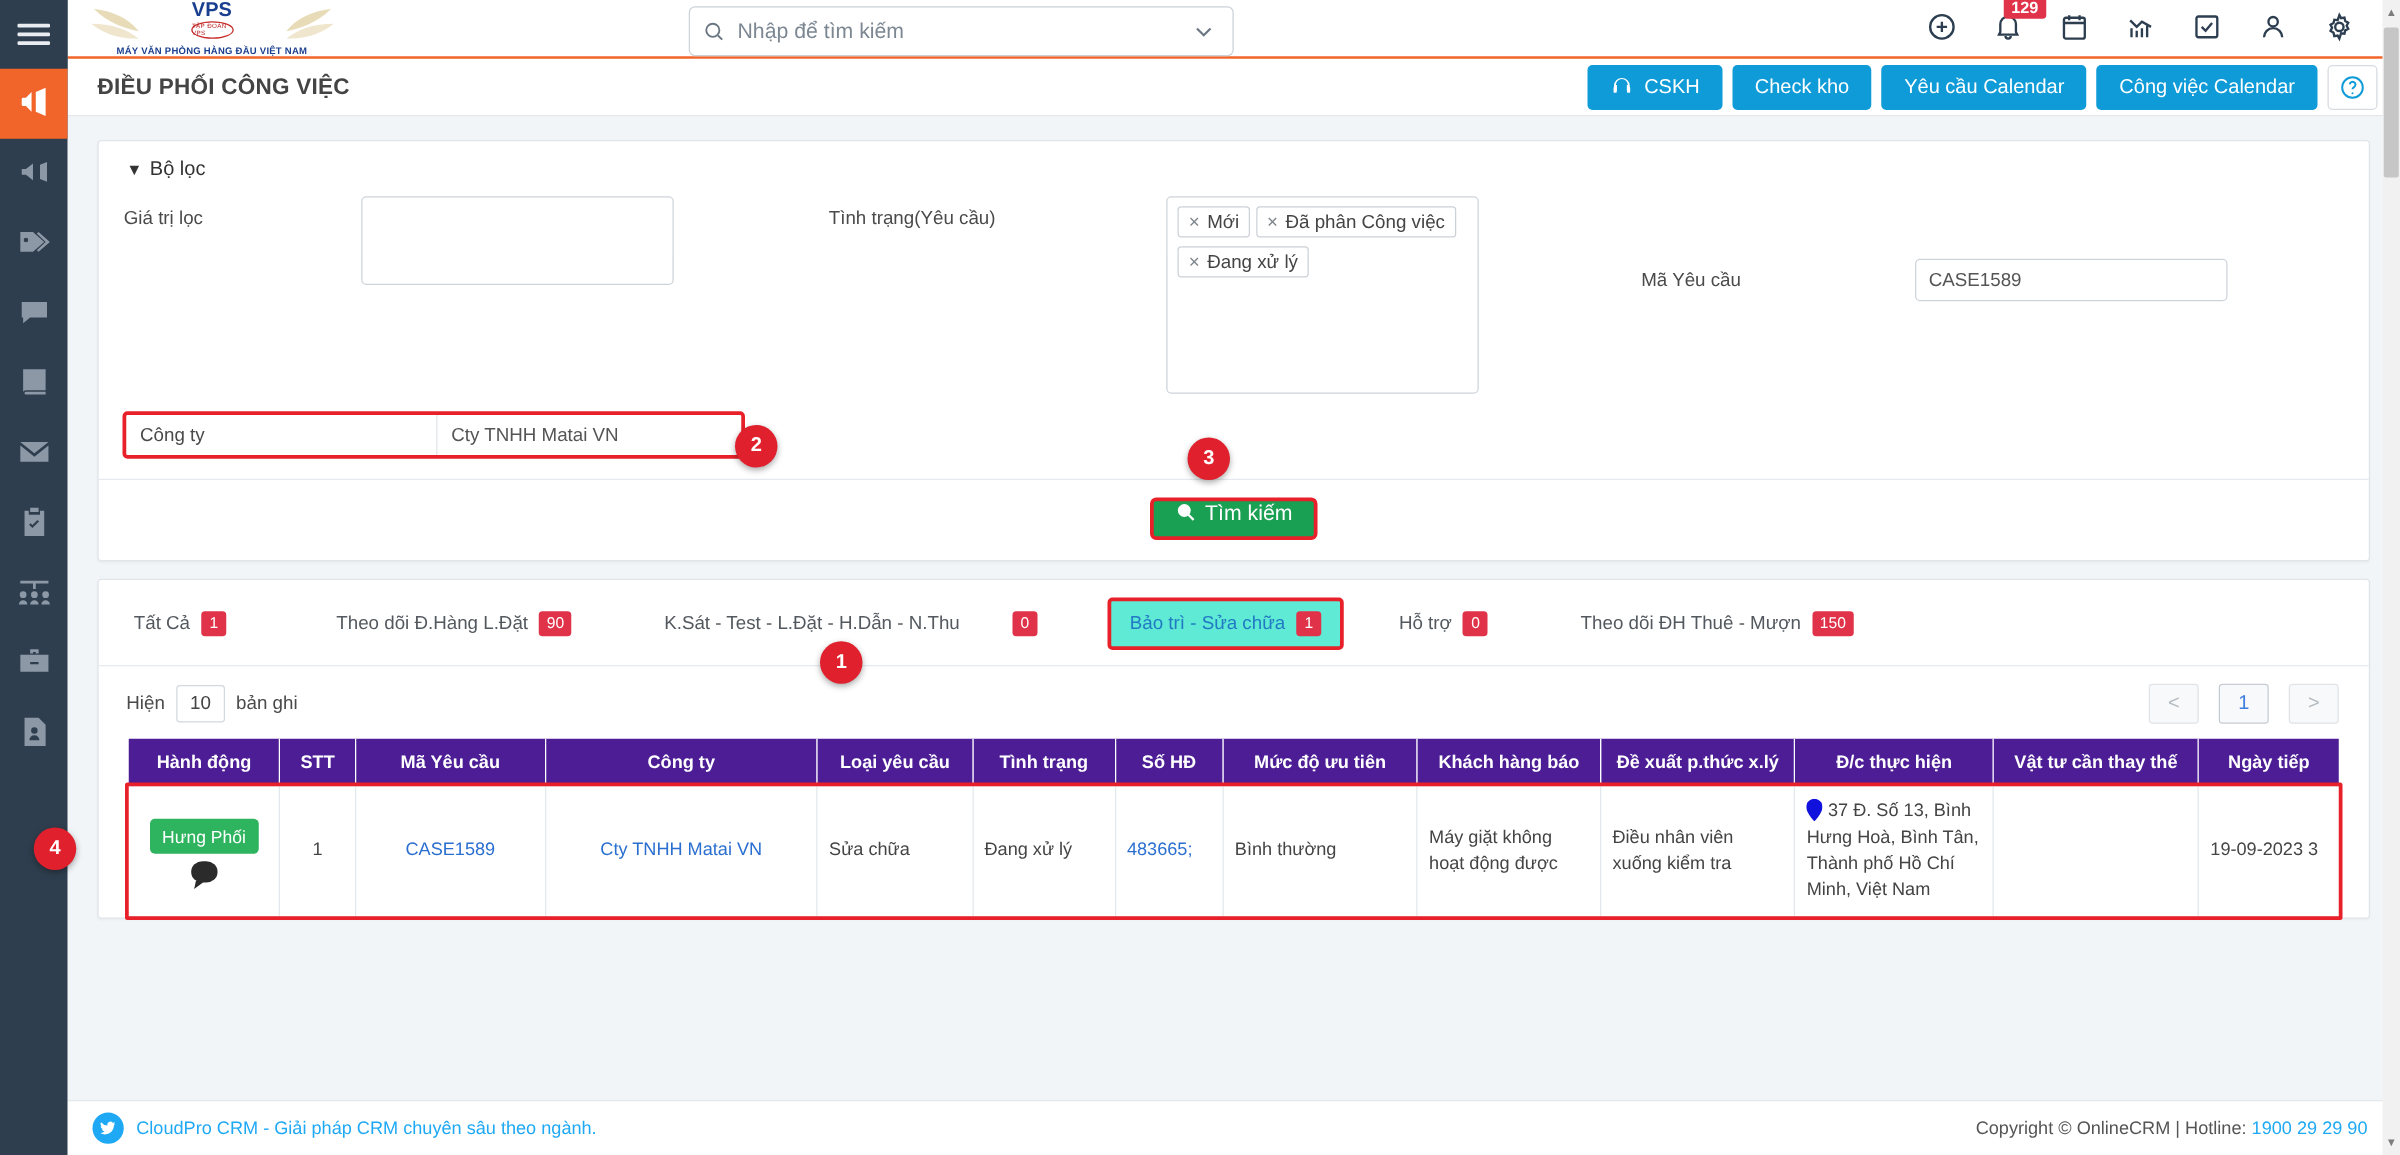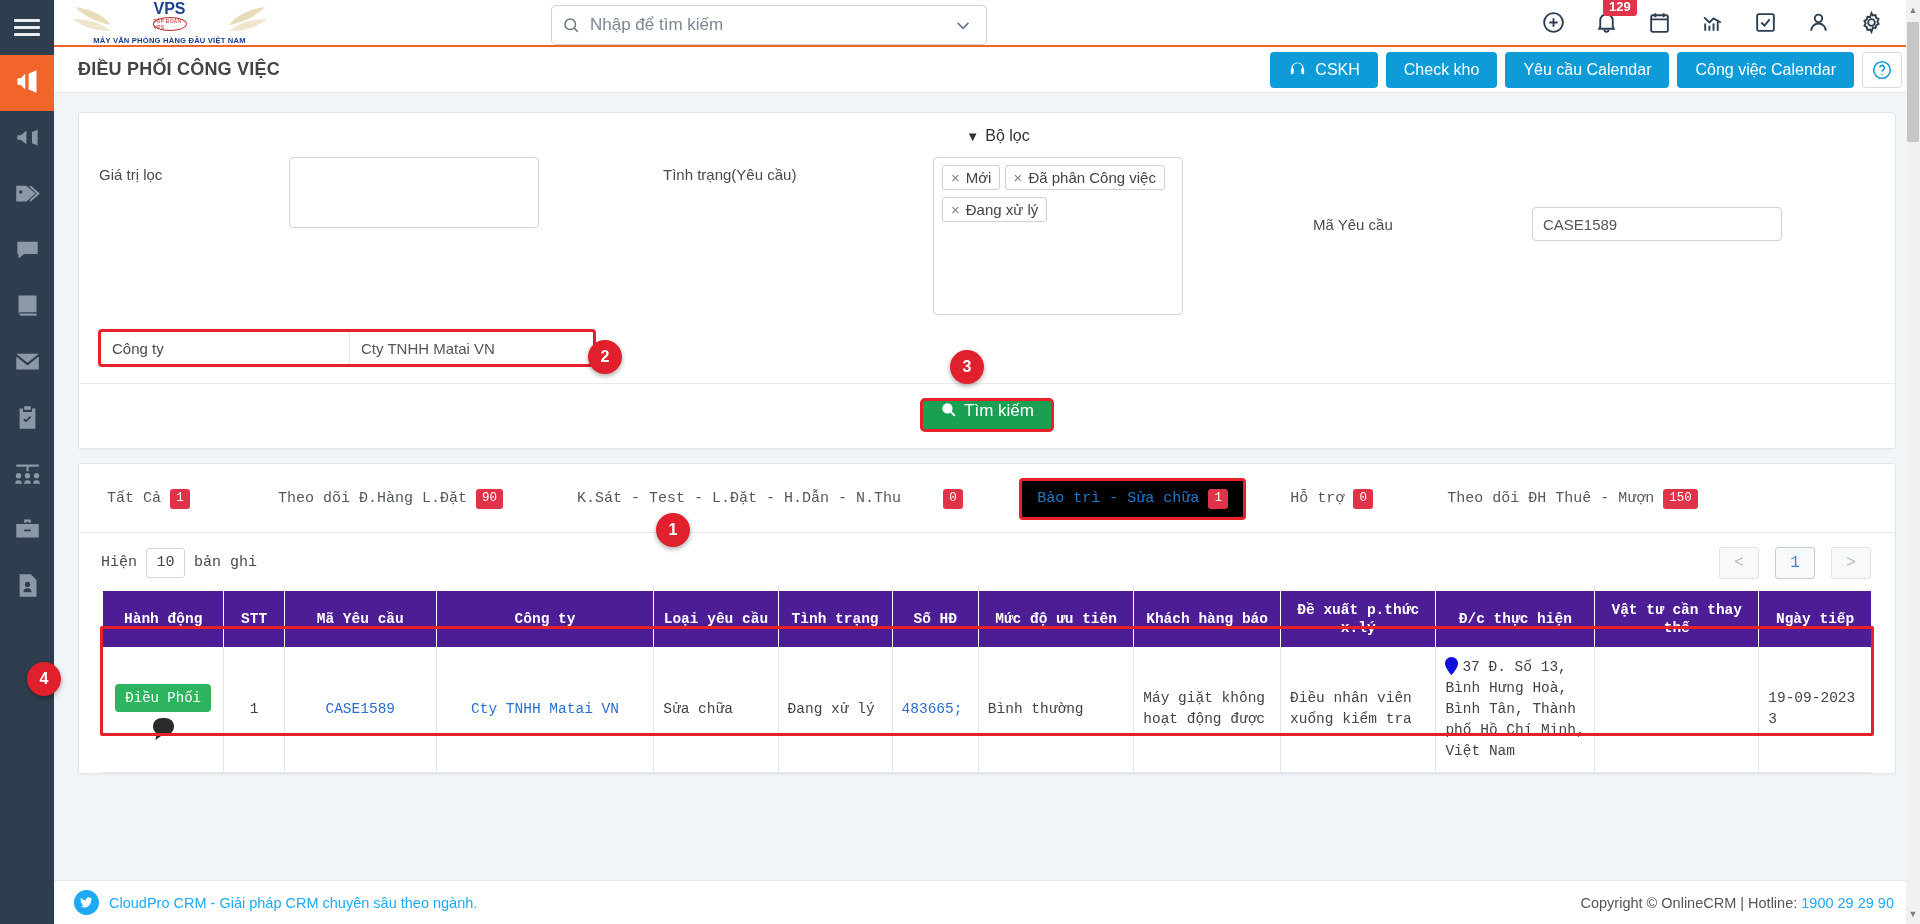--- a/index.html
+++ b/index.html
@@ -121,21 +121,21 @@
 
   .panel {
     margin:19px 24px 0 24px; background:#fff;
     border:1px solid #e0e5ea; border-radius:3px;
     box-shadow:0 1px 2px rgba(0,0,0,.04);
   }
 
   
   #filtercard { position:relative; padding:14px 0 0 0; }
   .filter-title {
-    font-size:16px; color:#333; padding:0 0 8px 22px; font-weight:normal;text-align:center;
+    font-size:16px; color:#333; padding:0 0 8px 22px; font-weight:normal;
   }
   .filter-title .caret { font-size:13px; margin-right:6px; }
 
   .frow { display:flex; align-items:flex-start; position:relative; }
   .fcell { display:flex; align-items:flex-start; }
   .flabel { font-size:15px; color:#4a4a4a; padding-top:9px; }
 
   .textarea-box {
     width:250px; height:71px; border:1px solid #ced4da; border-radius:4px;
     background:#fff;
@@ -181,33 +181,33 @@
   }
   .btn-search {
     background:#1aa053; color:#fff; border:3px solid #e8202a; border-radius:5px;
     height:34px; padding:0 17px; font-size:17px; cursor:pointer;
     display:flex; align-items:flex-start; gap:7px;
     font-family:"Liberation Sans", sans-serif;
   }
   .btn-search svg { width:17px; height:17px; fill:#fff; }
 
   
-  #tabcard { position:relative; margin-top:14px; padding:0;font-family:Liberation Mono, monospace; }
+  #tabcard { position:relative; margin-top:14px; padding:0; }
   .tabs { display:flex; align-items:center; padding:14px 0 12px 0; position:relative; }
   .tab {
     display:flex; align-items:center; gap:9px; padding:10px 16px;
     font-size:15px; color:#53595f; cursor:pointer; white-space:nowrap;
   }
   .tab .cnt {
     background:#e0334a; color:#fff; font-size:12.5px; border-radius:3px;
     padding:2px 6px; line-height:1.25; min-width:20px; text-align:center;
   }
   .tab.active {
     color:#2279c4; border:3px solid #e8202a; border-radius:4px;
-    background:#000000; padding:8px 15px;
+    background:#5eead4; padding:8px 15px;
   }
   .tabs-underline { height:1px; background:#e6eaee; }
 
   .toolbar-row {
     display:flex; align-items:center; justify-content:space-between;
     padding:14px 24px 12px 22px;
   }
   .shows { display:flex; align-items:center; gap:9px; font-size:15px; color:#4a4a4a; }
   .shows .num {
     width:39px; height:30px; border:1px solid #d3d8dd; border-radius:3px;
@@ -631,21 +631,21 @@
             <th>Khách hàng báo</th>
             <th>Đề xuất p.thức x.lý</th>
             <th>Đ/c thực hiện</th>
             <th>Vật tư cần thay thế</th>
             <th>Ngày tiếp</th>
           </tr>
         </thead>
         <tbody>
           <tr>
             <td class="c">
-              <span class="btn-dieuphoi">Điều Phối</span>
+              <span class="btn-dieuphoi">Hưng Phối</span>
               <span class="bubble"></span>
             </td>
             <td class="c">1</td>
             <td class="c link">CASE1589</td>
             <td class="c link">Cty TNHH Matai VN</td>
             <td>Sửa chữa</td>
             <td>Đang xử lý</td>
             <td class="link">483665;</td>
             <td>Bình thường</td>
             <td>Máy giặt không hoạt động được</td>

